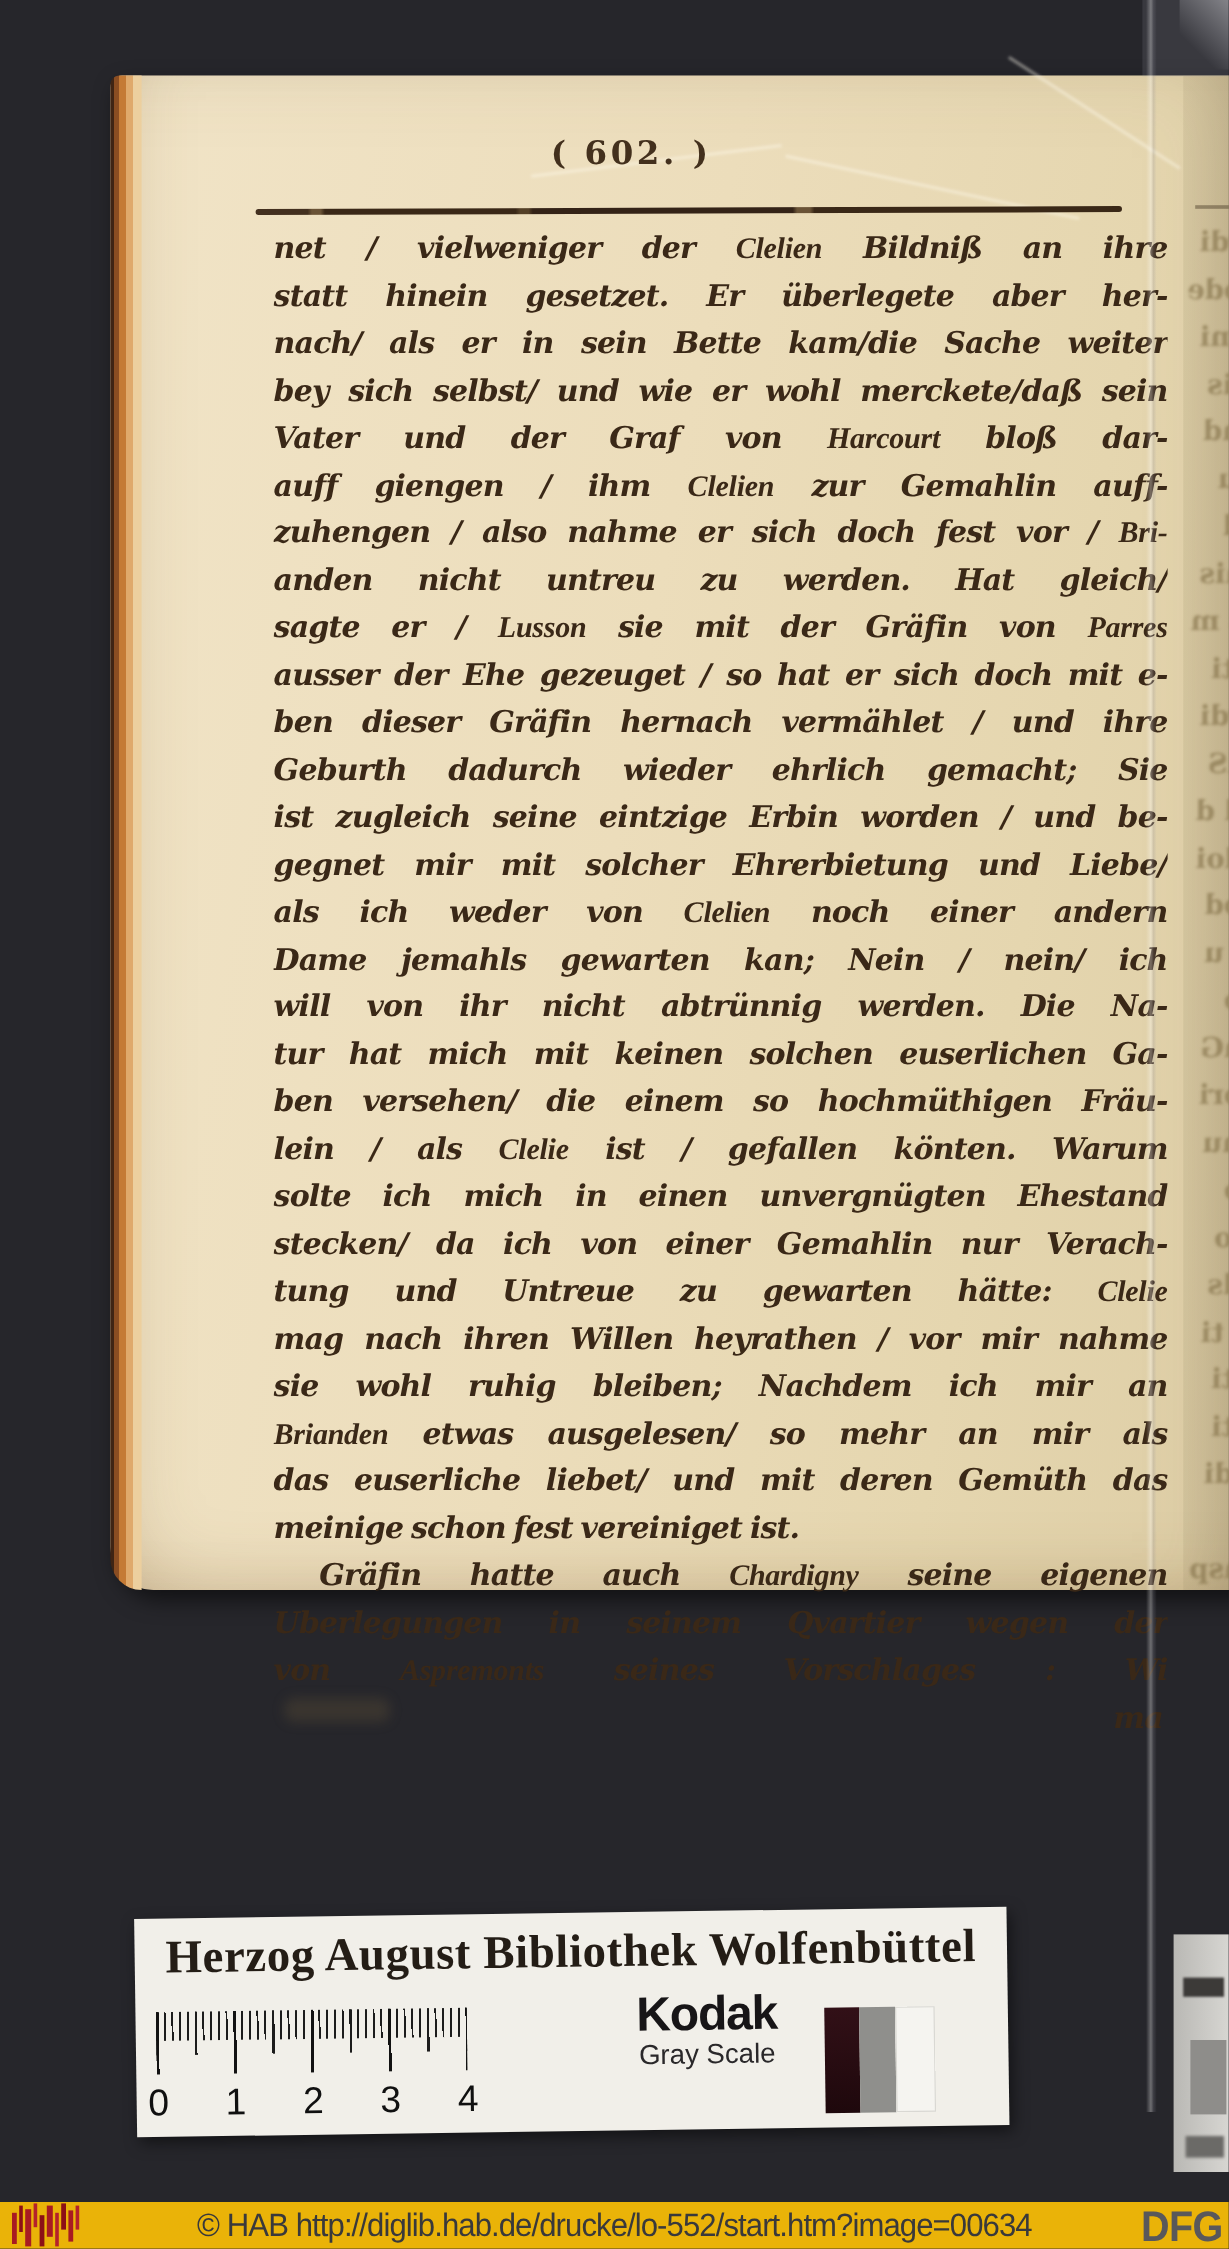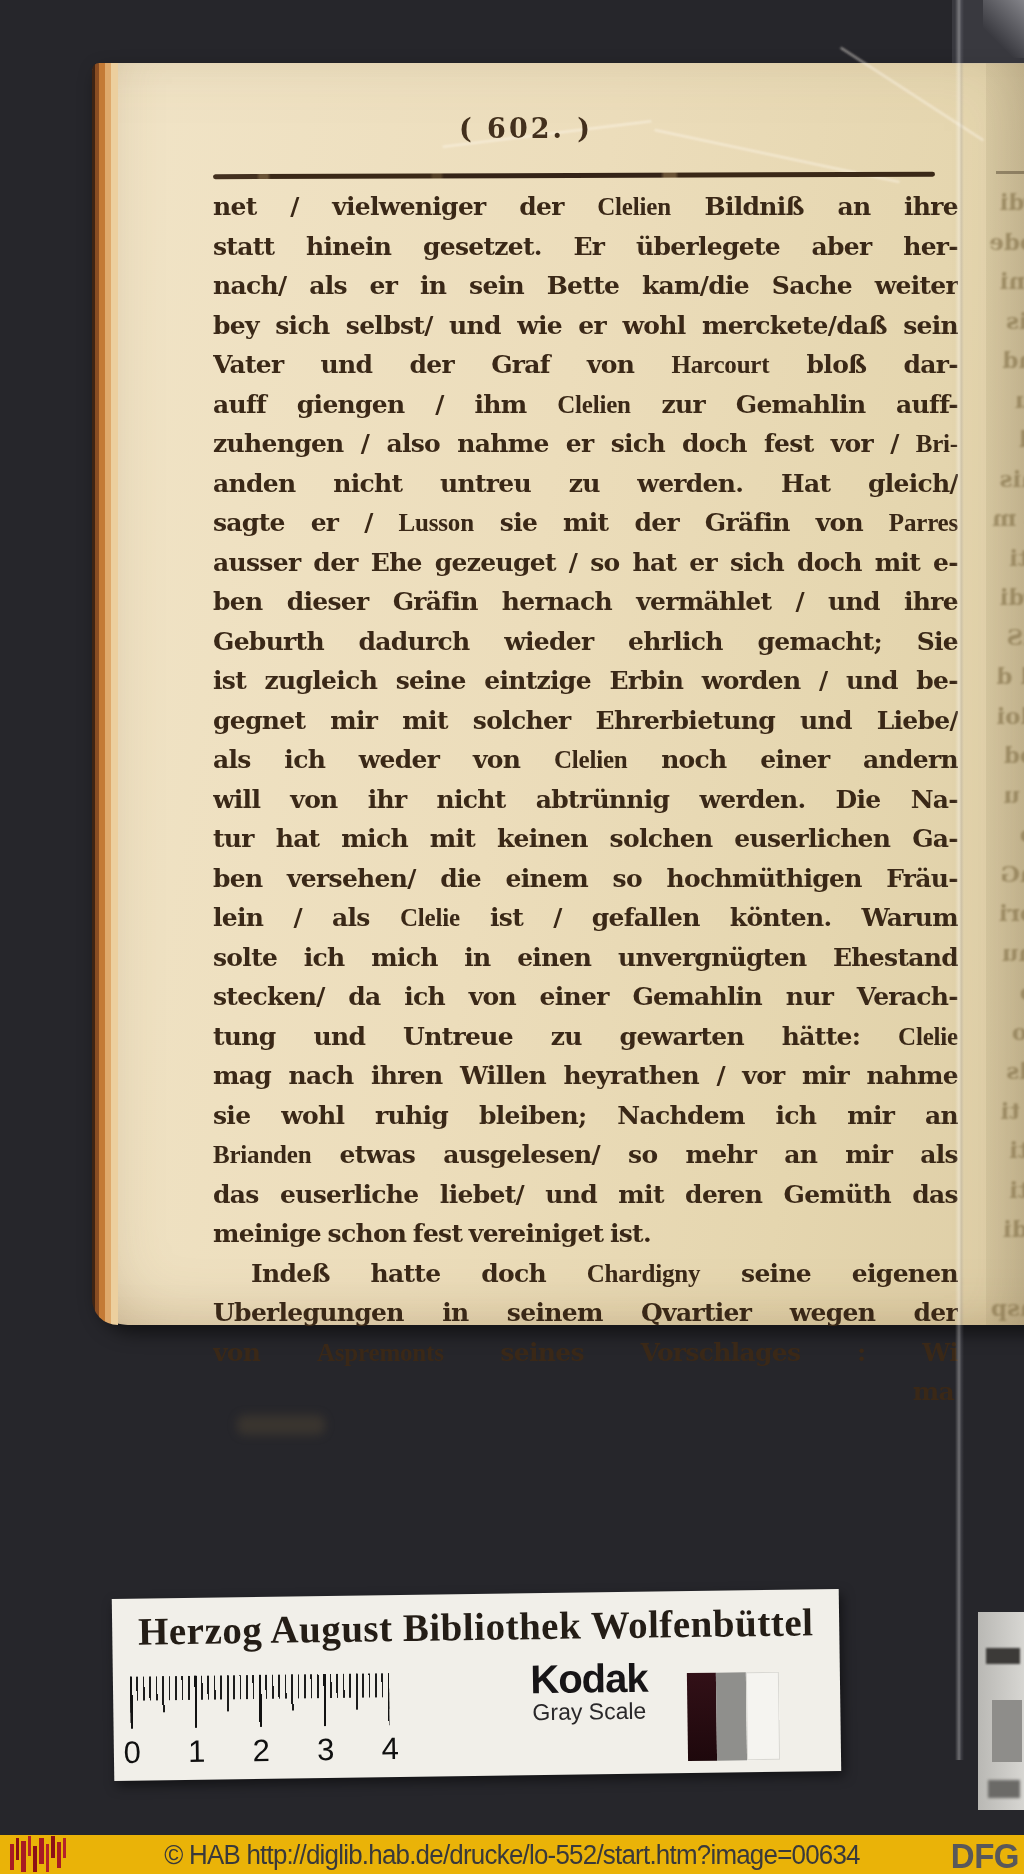--- a/index.html
+++ b/index.html
@@ -18,21 +18,21 @@
   .crease{position:absolute;background:rgba(255,252,240,.55);filter:blur(1.2px);}
   .c1{left:560px;top:92px;width:250px;height:2px;transform:rotate(12deg);}
   .c2{left:350px;top:70px;width:210px;height:2px;transform:rotate(-7deg);}
   .c3{left:735px;top:30px;width:170px;height:2px;transform:rotate(33deg);}
   .page-header{position:absolute;top:50px;left:346px;width:176px;text-align:center;
         font:700 27px "DejaVu Serif",serif;color:#43301d;letter-spacing:3px;}
   .head-rule{position:absolute;left:121px;top:110px;width:722px;height:5px;border-radius:3px;
         transform:rotate(-.2deg);
         background:linear-gradient(90deg,#43301f 0 6%,#6a5336 6.5% 7.5%,#3a2817 8% 30%,
                    #544027 30.5% 31.5%,#342317 32% 62%,#6a5336 62.5% 64%,#3a2817 64.5% 100%);}
-  .text-block{position:absolute;left:121px;top:125px;width:745px;color:#3a2817;overflow:hidden;}
+  .text-block{position:absolute;left:136px;top:125px;width:745px;color:#3a2817;overflow:hidden;font-style:italic;}
   .tline{height:39.5px;line-height:38px;font-size:25px;font-weight:700;
         letter-spacing:-0.7px;word-spacing:-1.5px;
         text-align:justify;text-align-last:justify;overflow:hidden;}
   .tline .antiqua{font-family:"Liberation Serif",serif;letter-spacing:-0.2px;}
   .tline.nojust{text-align:center;text-align-last:left;}
   .tline.indent{padding-left:38px;}
   .tline.right{text-align:center;text-align-last:right;padding-right:4px;}
   .smudge{position:absolute;left:145px;top:1352px;width:88px;height:20px;
         background:rgba(100,85,55,.32);border-radius:8px;filter:blur(5px);}
   
@@ -107,33 +107,34 @@
         <div class="tline"><span>auff giengen / ihm </span><span class="antiqua">Clelien</span><span> zur Gemahlin auff-</span></div>
         <div class="tline"><span>zuhengen / also nahme er sich doch fest vor / </span><span class="antiqua">Bri-</span></div>
         <div class="tline"><span>anden nicht untreu zu werden. Hat gleich/</span></div>
         <div class="tline"><span>sagte er / </span><span class="antiqua">Lusson</span><span> sie mit der Gräfin von </span><span class="antiqua">Parres</span></div>
         <div class="tline"><span>ausser der Ehe gezeuget / so hat er sich doch mit e-</span></div>
         <div class="tline"><span>ben dieser Gräfin hernach vermählet / und ihre</span></div>
         <div class="tline"><span>Geburth dadurch wieder ehrlich gemacht; Sie</span></div>
         <div class="tline"><span>ist zugleich seine eintzige Erbin worden / und be-</span></div>
         <div class="tline"><span>gegnet mir mit solcher Ehrerbietung und Liebe/</span></div>
         <div class="tline"><span>als ich weder von </span><span class="antiqua">Clelien</span><span> noch einer andern</span></div>
+        <div class="tline"><span>Dame jemahls gewarten kan; Nein / nein/ ich</span></div>
         <div class="tline"><span>will von ihr nicht abtrünnig werden. Die Na-</span></div>
         <div class="tline"><span>tur hat mich mit keinen solchen euserlichen Ga-</span></div>
         <div class="tline"><span>ben versehen/ die einem so hochmüthigen Fräu-</span></div>
         <div class="tline"><span>lein / als </span><span class="antiqua">Clelie</span><span> ist / gefallen könten. Warum</span></div>
         <div class="tline"><span>solte ich mich in einen unvergnügten Ehestand</span></div>
         <div class="tline"><span>stecken/ da ich von einer Gemahlin nur Verach-</span></div>
         <div class="tline"><span>tung und Untreue zu gewarten hätte: </span><span class="antiqua">Clelie</span></div>
         <div class="tline"><span>mag nach ihren Willen heyrathen / vor mir nahme</span></div>
         <div class="tline"><span>sie wohl ruhig bleiben; Nachdem ich mir an</span></div>
         <div class="tline"><span class="antiqua">Brianden</span><span> etwas ausgelesen/ so mehr an mir als</span></div>
         <div class="tline"><span>das euserliche liebet/ und mit deren Gemüth das</span></div>
         <div class="tline nojust"><span>meinige schon fest vereiniget ist.</span></div>
-        <div class="tline indent"><span>Indeß hatte doch </span><span class="antiqua">Chardigny</span><span> seine eigenen</span></div>
+        <div class="tline indent"><span>Gräfin hatte auch </span><span class="antiqua">Chardigny</span><span> seine eigenen</span></div>
         <div class="tline"><span>Uberlegungen in seinem Qvartier wegen der</span></div>
         <div class="tline"><span>von </span><span class="antiqua">Aspremonts</span><span> seines Vorschlages : Wi</span></div>
         <div class="tline nojust right"><span>ma</span></div>
       </div>
 
     <div class="smudge"></div>
 
     <div class="ghost-strip">
       <div class="ghost-rule"></div>
     <div class="gline">ordi</div>

